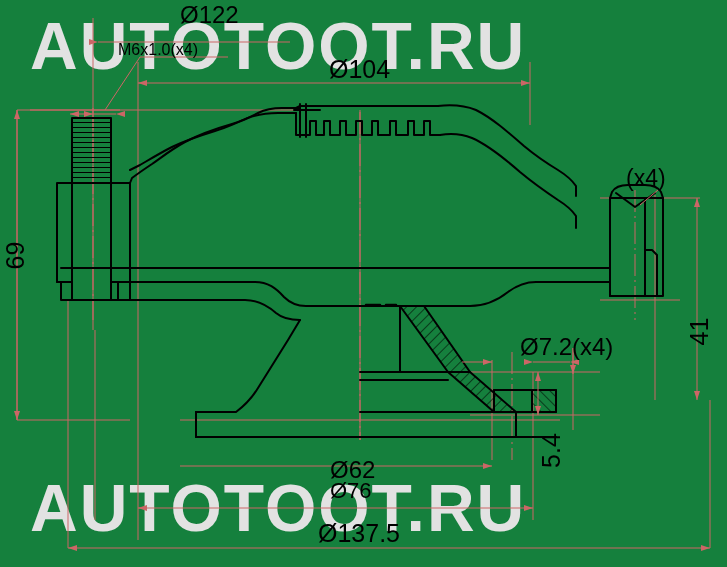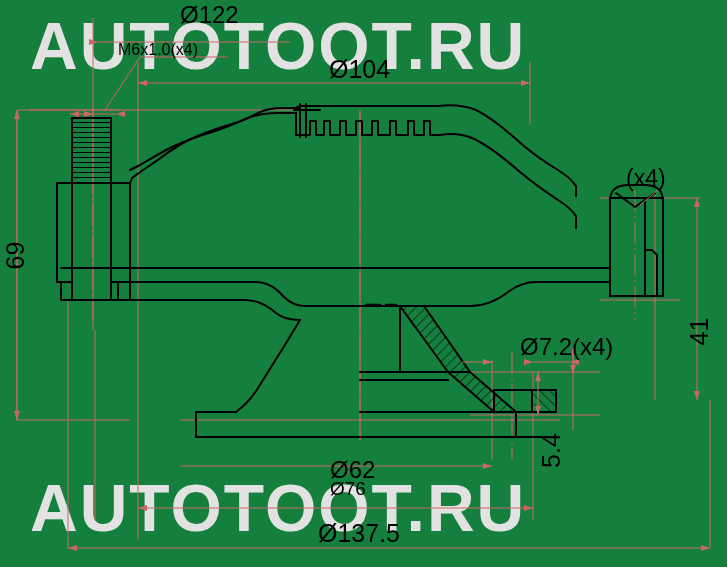--- a/index.html
+++ b/index.html
@@ -252,17 +252,17 @@
   <div class="dimtxt" style="left:2px;top:241px;font-size:25px;transform:rotate(-90deg);transform-origin:center;">69</div>
 
   <div class="dimtxt" style="left:686px;top:317px;font-size:25px;transform:rotate(-90deg);transform-origin:center;">41</div>
 
   <div class="dimtxt" style="left:520px;top:333px;font-size:24px;">Ø7.2(x4)</div>
 
   <div class="dimtxt" style="left:534px;top:436px;font-size:25px;transform:rotate(-90deg);transform-origin:center;">5.4</div>
 
   <div class="dimtxt" style="left:330px;top:456px;font-size:24px;text-align:right;">Ø62</div>
 
-  <div class="dimtxt" style="left:330px;top:478px;font-size:19px;">Ø76</div>
+  <div class="dimtxt" style="left:330px;top:478px;font-size:22px;">Ø76</div>
 
   <div class="dimtxt" style="left:318px;top:519px;font-size:25px;text-align:center;">Ø137.5</div>
 
 </div>
 
 </body></html>

